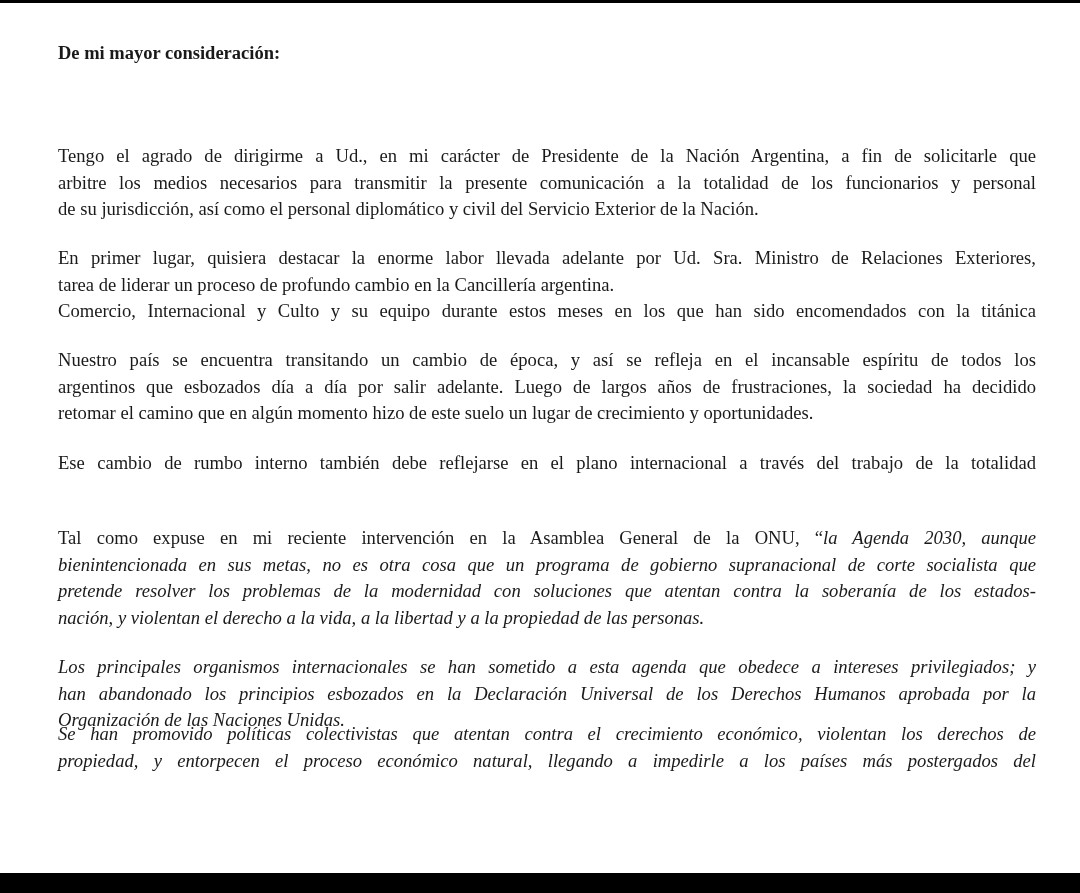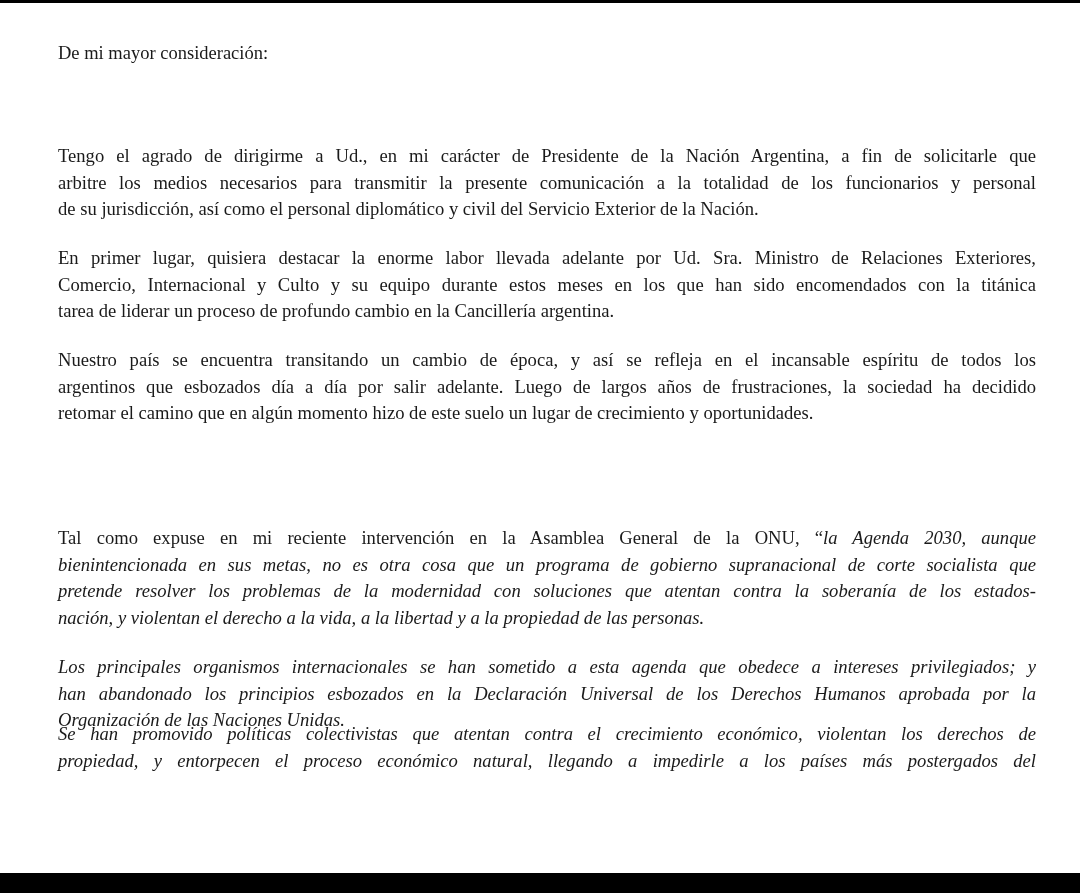--- a/index.html
+++ b/index.html
@@ -7,21 +7,21 @@
       width: 1080px; height: 893px; overflow: hidden;
       background: #ffffff; position: relative;
       font-family: "Liberation Serif", "DejaVu Serif", serif;
       color: #1a1a1a;
     }
     .top-bar { position: absolute; left: 0; top: 0; width: 1080px; height: 3px; background: #000; }
     .bottom-bar { position: absolute; left: 0; top: 873px; width: 1080px; height: 20px; background: #000; }
     .page { position: absolute; left: 58px; top: 0; width: 978px; }
     .salutation {
       position: absolute; top: 40px; left: 0;
-      font-weight: normal; font-size: 18.5px; line-height: 26px; white-space: nowrap;
+      font-weight: bold; font-size: 18.5px; line-height: 26px; white-space: nowrap;
     }
     .para {
       position: absolute; left: 0; width: 978px;
       font-size: 18.6px; line-height: 26.5px;
       text-align: justify; text-align-last: left;
       margin: 0;
     }
     .para .line { display: block; text-align: justify; text-align-last: justify; white-space: nowrap; }
     .para .line.last { text-align-last: left; }
     .italic { font-style: italic; }
@@ -42,31 +42,32 @@
   <div class="salutation">De mi mayor consideración:</div>
 
   <p class="para" id="p1">
     <span class="line">Tengo el agrado de dirigirme a Ud., en mi carácter de Presidente de la Nación Argentina, a fin de solicitarle que</span>
     <span class="line">arbitre los medios necesarios para transmitir la presente comunicación a la totalidad de los funcionarios y personal</span>
     <span class="line last">de su jurisdicción, así como el personal diplomático y civil del Servicio Exterior de la Nación.</span>
   </p>
 
   <p class="para" id="p2">
     <span class="line">En primer lugar, quisiera destacar la enorme labor llevada adelante por Ud. Sra. Ministro de Relaciones Exteriores,</span>
+    <span class="line last">tarea de liderar un proceso de profundo cambio en la Cancillería argentina.</span>
     <span class="line">Comercio, Internacional y Culto y su equipo durante estos meses en los que han sido encomendados con la titánica</span>
-    <span class="line last">tarea de liderar un proceso de profundo cambio en la Cancillería argentina.</span>
   </p>
 
   <p class="para" id="p3">
     <span class="line">Nuestro país se encuentra transitando un cambio de época, y así se refleja en el incansable espíritu de todos los</span>
     <span class="line">argentinos que esbozados día a día por salir adelante. Luego de largos años de frustraciones, la sociedad ha decidido</span>
     <span class="line last">retomar el camino que en algún momento hizo de este suelo un lugar de crecimiento y oportunidades.</span>
   </p>
 
   <p class="para" id="p4">
+    <span class="line">Ese cambio de rumbo interno también debe reflejarse en el plano internacional a través del trabajo de la totalidad</span>
   </p>
 
   <p class="para" id="p5">
     <span class="line"><span>Tal como expuse en mi reciente intervención en la Asamblea General de la ONU, “</span><span class="italic">la Agenda 2030, aunque</span></span>
     <span class="line italic">bienintencionada en sus metas, no es otra cosa que un programa de gobierno supranacional de corte socialista que</span>
     <span class="line italic">pretende resolver los problemas de la modernidad con soluciones que atentan contra la soberanía de los estados-</span>
     <span class="line last italic">nación, y violentan el derecho a la vida, a la libertad y a la propiedad de las personas.</span>
   </p>
 
   <p class="para italic" id="p6">

